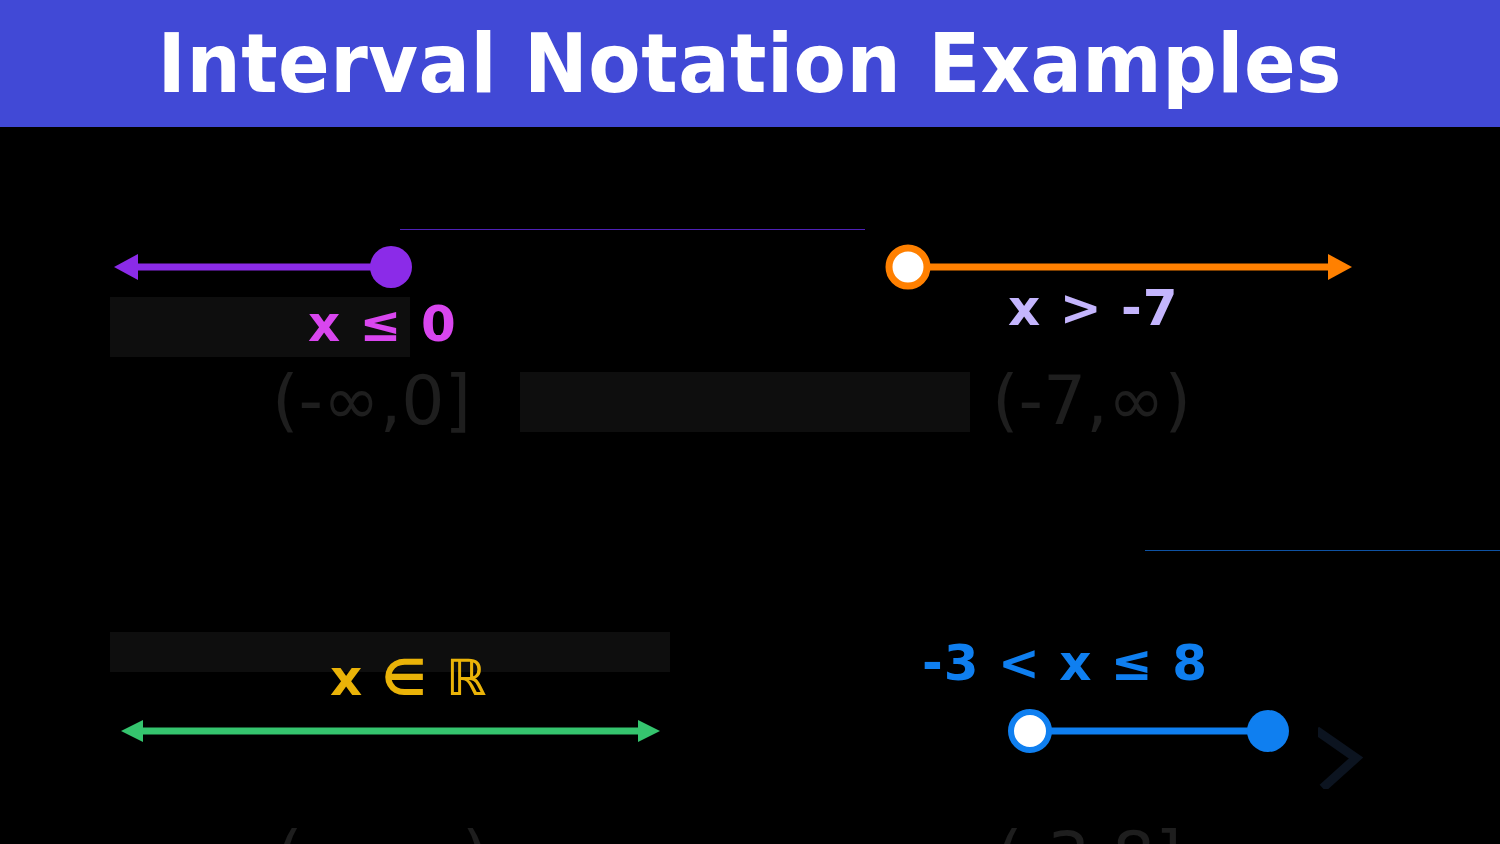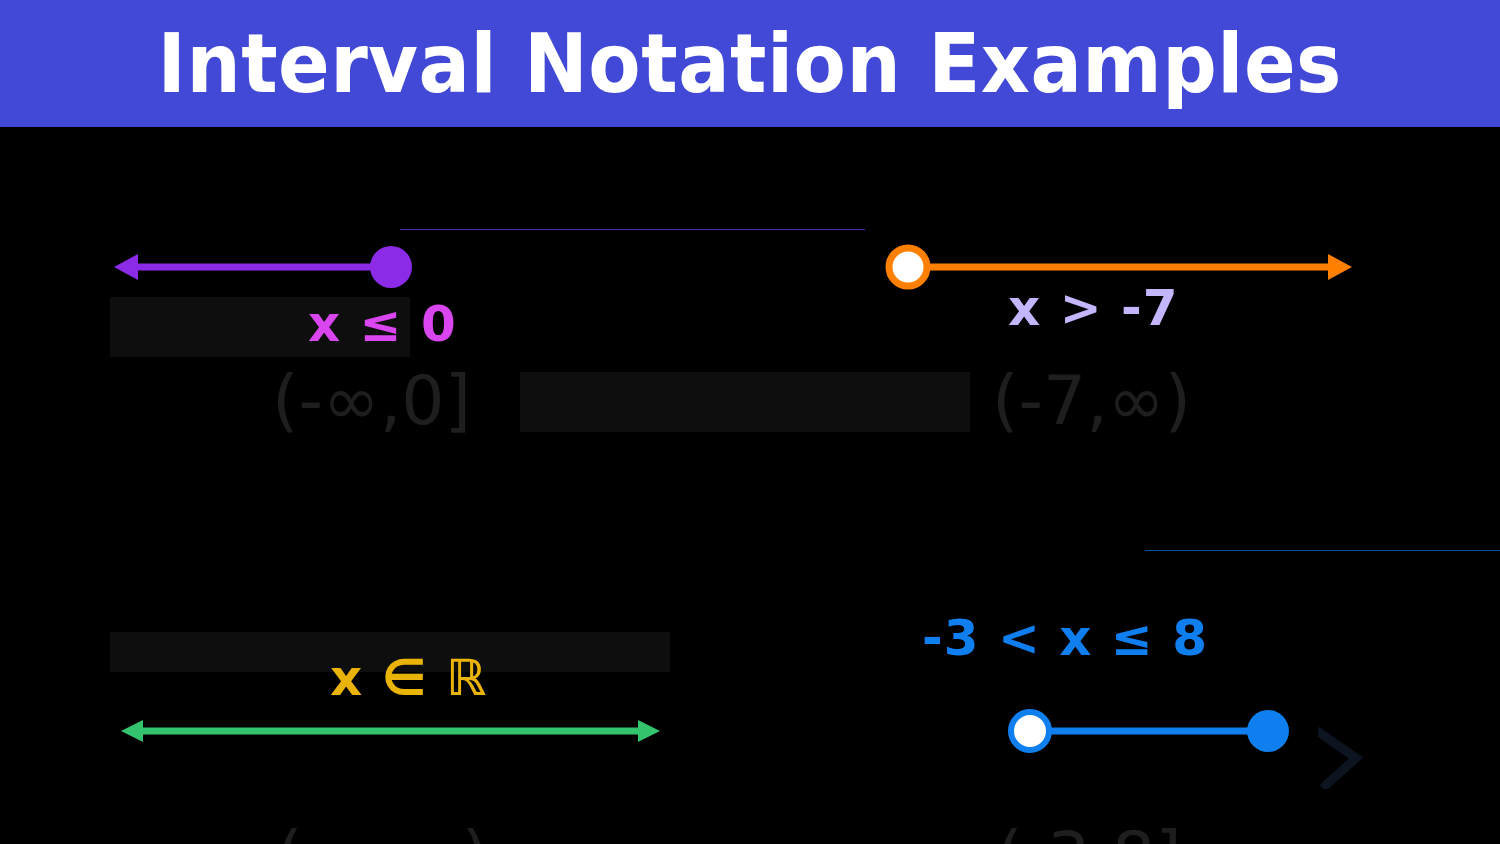--- a/index.html
+++ b/index.html
@@ -170,21 +170,21 @@
 
         <polygon points="542,20 520,9 520,31" fill="#35C46E"></polygon>
       </svg>
     </div>
 
     <div class="interval-text" style="left:276px; top:338px;">(-∞,∞)</div>
   </div>
 
   <div class="quadrant" style="left:750px; top:358px; width:750px; height:359px;">
 
-    <div class="ineq-label" style="left:172px; top:128px; color:#0F7FF0;text-align:center;">-3 &lt; x ≤ 8</div>
+    <div class="ineq-label" style="left:172px; top:153px; color:#0F7FF0;text-align:center;">-3 &lt; x ≤ 8</div>
 
     <div class="numline" style="left:228px; top:220px;">
       <svg width="330" height="58" viewBox="0 0 330 58">
 
         <line x1="52" y1="26" x2="290" y2="26" stroke="#0F7FF0" stroke-width="7" stroke-linecap="butt"></line>
 
         <circle cx="52" cy="26" r="19" fill="#FFFFFF" stroke="#0F7FF0" stroke-width="6"></circle>
 
         <circle cx="290" cy="26" r="21" fill="#0F7FF0"></circle>
       </svg>

